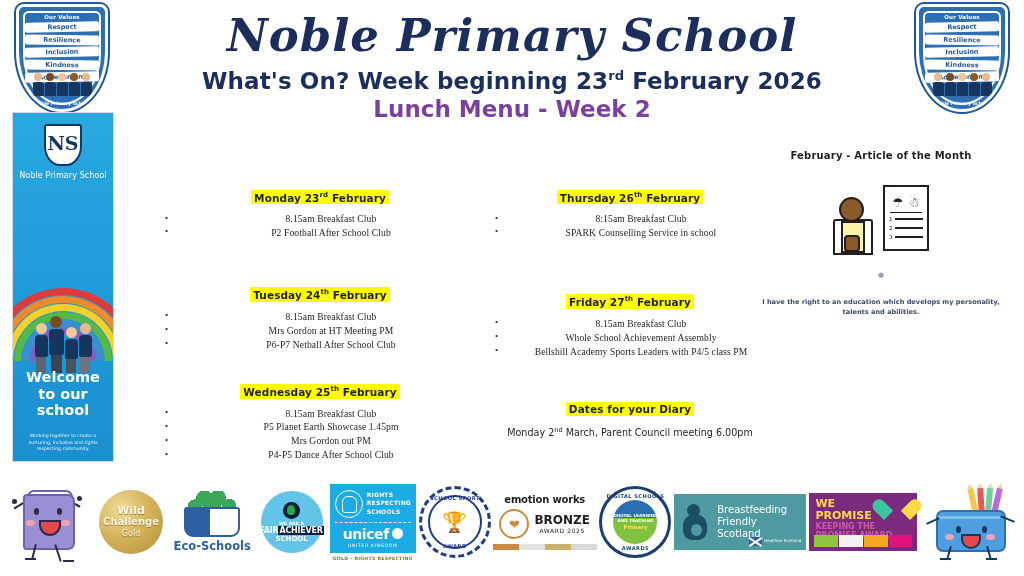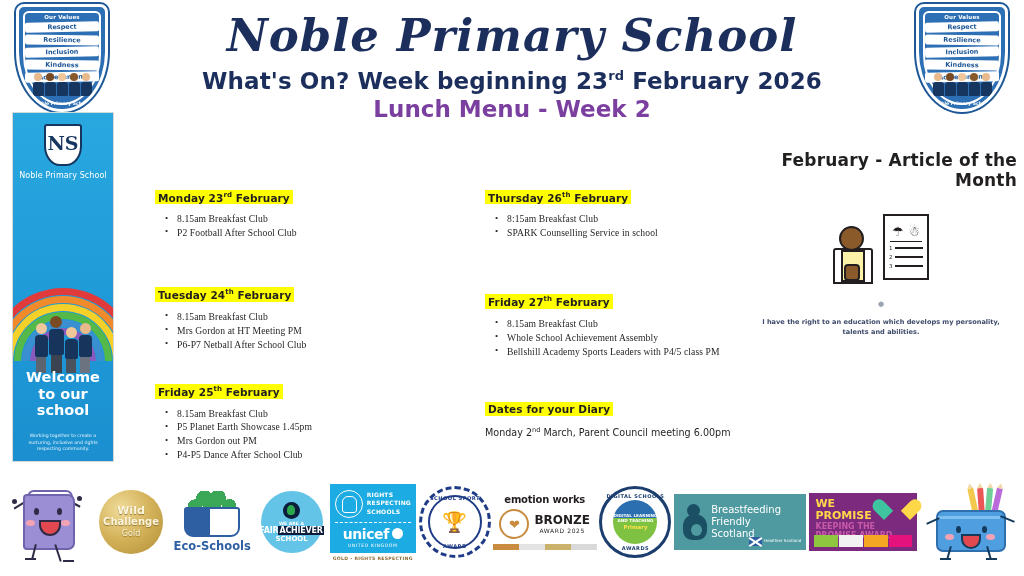--- a/index.html
+++ b/index.html
@@ -213,21 +213,21 @@
 
   
   .events {
     position: absolute;
     top: 186px;
     left: 155px;
     width: 620px;
     display: flex;
     gap: 0px;
   }
-  .col { width: 330px; }
+  .col { width: 330px; text-align: center; }
   .col.right { width: 290px; }
   .day-block { margin-bottom: 10px; }
   .day-title {
     display: inline-block;
     background: #ffff00;
     color: #221f1f;
     font-size: 10.5px;
     font-weight: bold;
     padding: 1px 3px;
     letter-spacing: .1px;
@@ -266,25 +266,24 @@
 
   
   .article {
     position: absolute;
     top: 150px;
     left: 745px;
     width: 272px;
     text-align: center;
   }
   .article-heading {
-    font-size: 17px;
+    font-size: 10px;
     font-weight: bold;
     color: #221f1f;
     letter-spacing: .2px;
-    text-align: right;
   }
   .article-art {
     width: 100px;
     height: 78px;
     margin: 22px auto 0;
     position: relative;
   }
   .person-head {
     position: absolute;
     left: 8px; top: 14px;
@@ -357,21 +356,21 @@
     font-size: 7px;
     color: #9aa3b2;
   }
   .article-code {
     margin-top: 3px;
     font-size: 9.5px;
     font-weight: bold;
     color: #3f4c6b;
   }
   .article-text {
-    margin: 9px 14px 0;
+    margin: 18px 14px 0;
     font-size: 6.6px;
     font-weight: bold;
     line-height: 1.55;
     color: #3f4c6b;
   }
 
   
   .logos {
     position: absolute;
     left: 0;
@@ -586,21 +585,21 @@
     background: #1b4f63; border-radius: 50%;
   }
   .bff-icon .m-body {
     position: absolute; left: 2px; top: 10px; width: 24px; height: 26px;
     background: #1b4f63; border-radius: 12px 12px 9px 9px;
   }
   .bff-icon .b-baby {
     position: absolute; left: 10px; top: 20px; width: 11px; height: 12px;
     background: #4f9aa0; border-radius: 50%;
   }
-  .bff-words { font-size: 10px; line-height: 1.2; font-weight: 500; }
+  .bff-words { font-size: 10px; line-height: 1.2; margin-left: 6px; font-weight: 500; }
   .bff-nhs {
     position: absolute; right: 5px; bottom: 4px;
     display: flex; align-items: center; gap: 2px;
     font-size: 4px; line-height: 1.2; color: #ffffff;
   }
   .bff-saltire {
     width: 13px; height: 9px; background: #2e5fa3; position: relative;
   }
   .bff-saltire::before, .bff-saltire::after {
     content: ""; position: absolute; left: -1px; top: 3.5px;
@@ -815,21 +814,21 @@
       <ul class="bullets">
         <li>8.15am Breakfast Club</li>
         <li>Mrs Gordon at HT Meeting PM</li>
         <li>P6-P7 Netball After School Club</li>
       </ul>
     </div>
     <div class="spacer-tue"></div>
 
     <div class="day-block">
       <div class="day-title">
-        <span>Friday 25</span><sup>th</sup><span> February</span>
+        <span>Wednesday 25</span><sup>th</sup><span> February</span>
       </div>
       <ul class="bullets">
         <li>8.15am Breakfast Club</li>
         <li>P5 Planet Earth Showcase 1.45pm</li>
         <li>Mrs Gordon out PM</li>
         <li>P4-P5 Dance After School Club</li>
       </ul>
     </div>
 
   </div>

